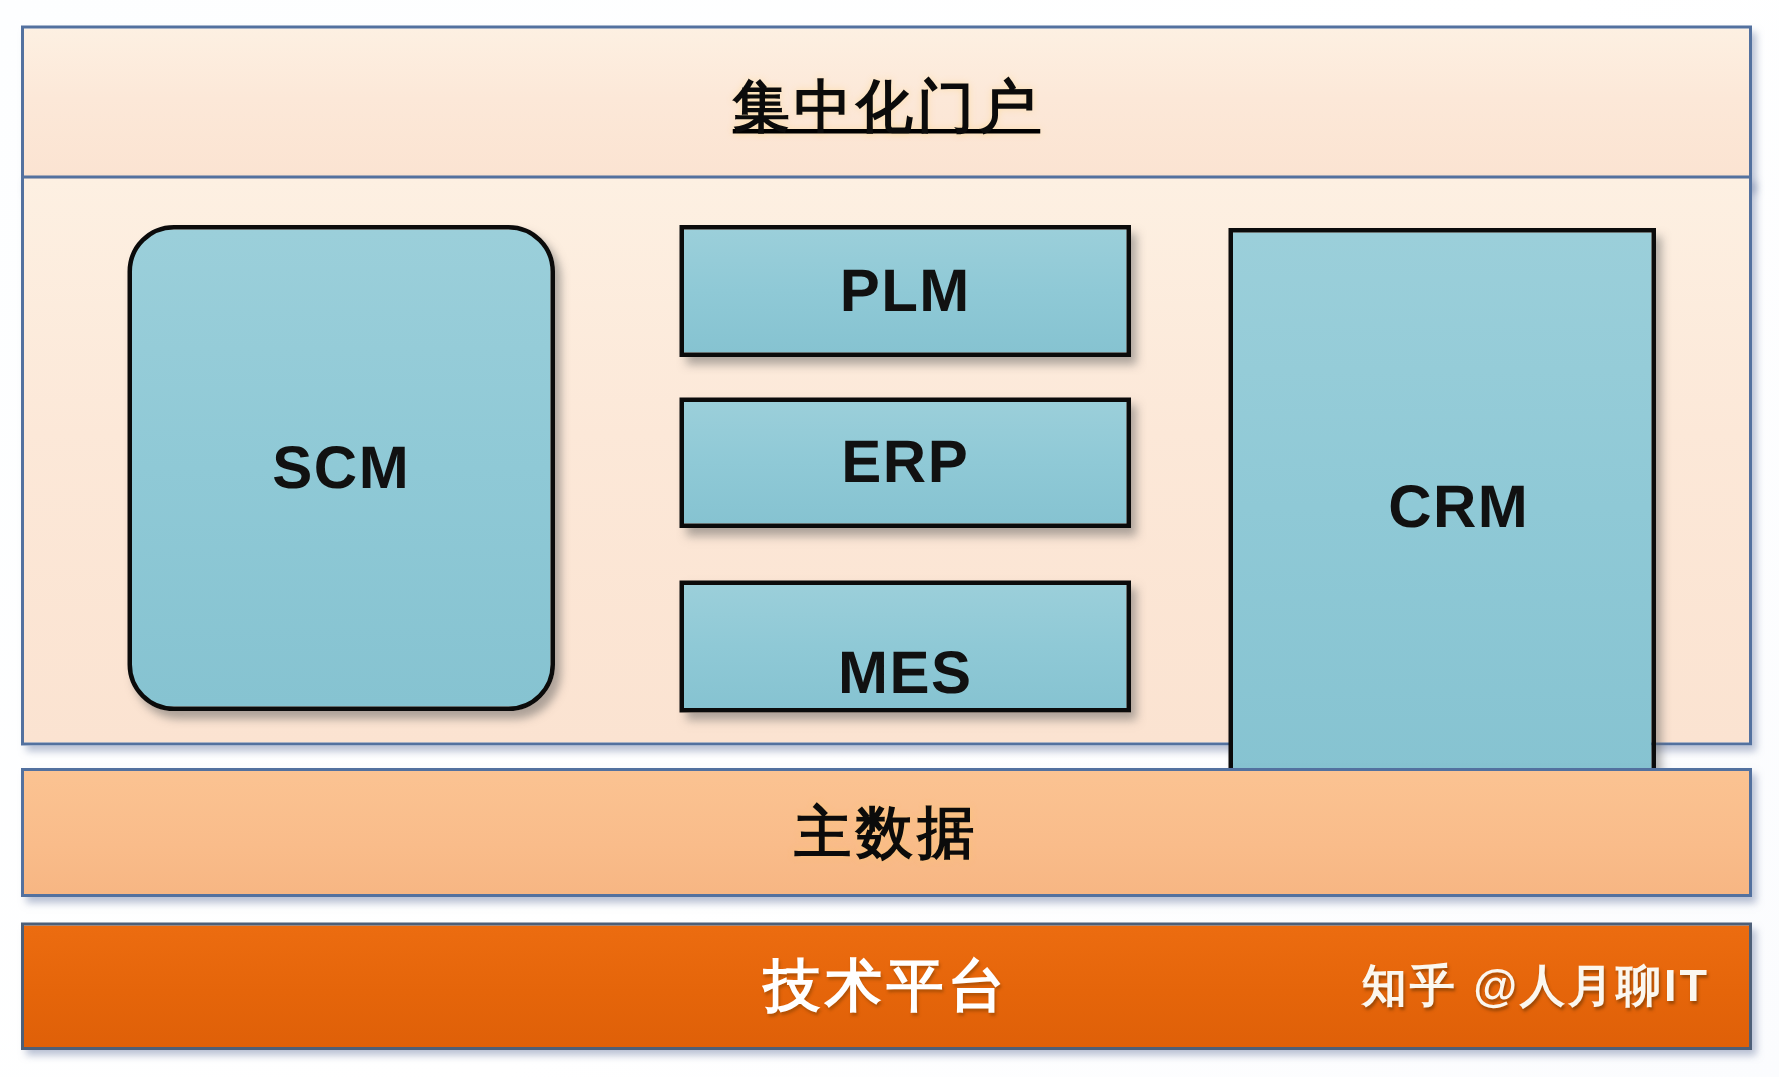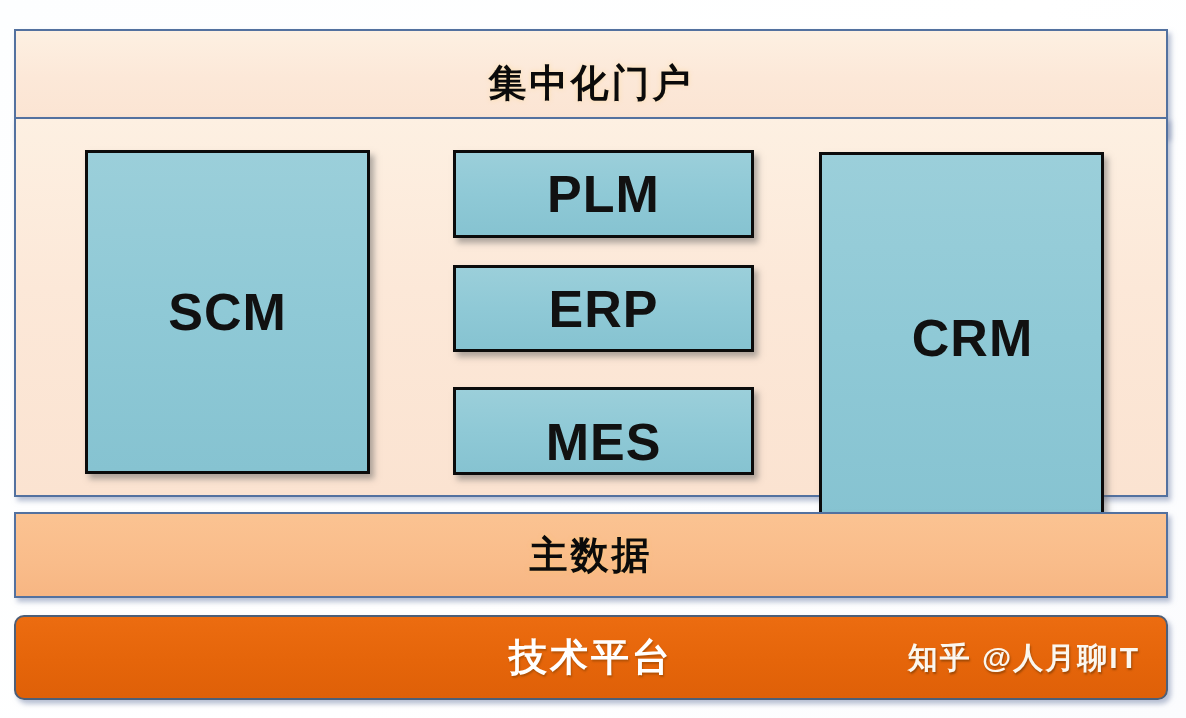--- a/index.html
+++ b/index.html
@@ -23,33 +23,32 @@
     box-sizing: border-box;
     border: 2px solid #53719f;
     box-shadow: 3px 4px 5px rgba(125, 140, 175, 0.55);
     display: flex;
     align-items: center;
     justify-content: center;
   }
   .cream {
     background: linear-gradient(180deg, #fdf0e2 0%, #fce8d8 45%, #fbe3d1 100%);
   }
-  .portal-bar { top: 29px; height: 108px; }
+  .portal-bar { top: 17px; height: 108px; text-decoration: underline; }
   .main-panel { top: 117px; height: 380px; }
   .masterdata-bar {
     top: 512px;
     height: 86px;
     background: linear-gradient(180deg, #fbc392 0%, #f9bc8a 60%, #f7b683 100%);
   }
   .tech-bar {
     top: 615px;
     height: 85px;
     background: linear-gradient(180deg, #ec6c10 0%, #e5650a 55%, #df6008 100%);
     border-color: #4d5f78;
-    border-radius: 10px;
   }
   .layer-title {
     font-size: 38px;
     font-weight: bold;
     color: #0b0b0b;
     letter-spacing: 3px;
     text-shadow: 0 0 5px rgba(255, 205, 90, 0.35);
   }
   .tech-bar .layer-title {
     color: #ffffff;
@@ -60,26 +59,26 @@
     position: absolute;
     box-sizing: border-box;
     background: linear-gradient(180deg, #9bcfda 0%, #8fc9d6 50%, #86c3d1 100%);
     border: 3px solid #0b0b0b;
     box-shadow: 4px 5px 6px rgba(95, 95, 95, 0.5);
     display: flex;
     align-items: center;
     justify-content: center;
   }
   .app-label {
-    font-size: 52px;
+    font-size: 40px;
     font-weight: bold;
     color: #111111;
     letter-spacing: 1px;
   }
-  .box-scm { left: 69px;  top: 31px;  width: 285px; height: 324px; }
+  .box-scm { left: 69px;  top: 31px;  width: 285px; height: 324px; border-radius: 31px; }
   .box-plm { left: 437px; top: 31px;  width: 301px; height: 88px;  }
   .box-erp { left: 437px; top: 146px; width: 301px; height: 87px;  }
   .box-mes { left: 437px; top: 268px; width: 301px; height: 88px; align-items: flex-end;  }
   .box-crm { left: 803px; top: 33px;  width: 285px; height: 372px; padding-left: 22px; }
   
   .watermark {
     position: absolute;
     right: 26px;
     top: 50%;
     transform: translateY(-50%);

